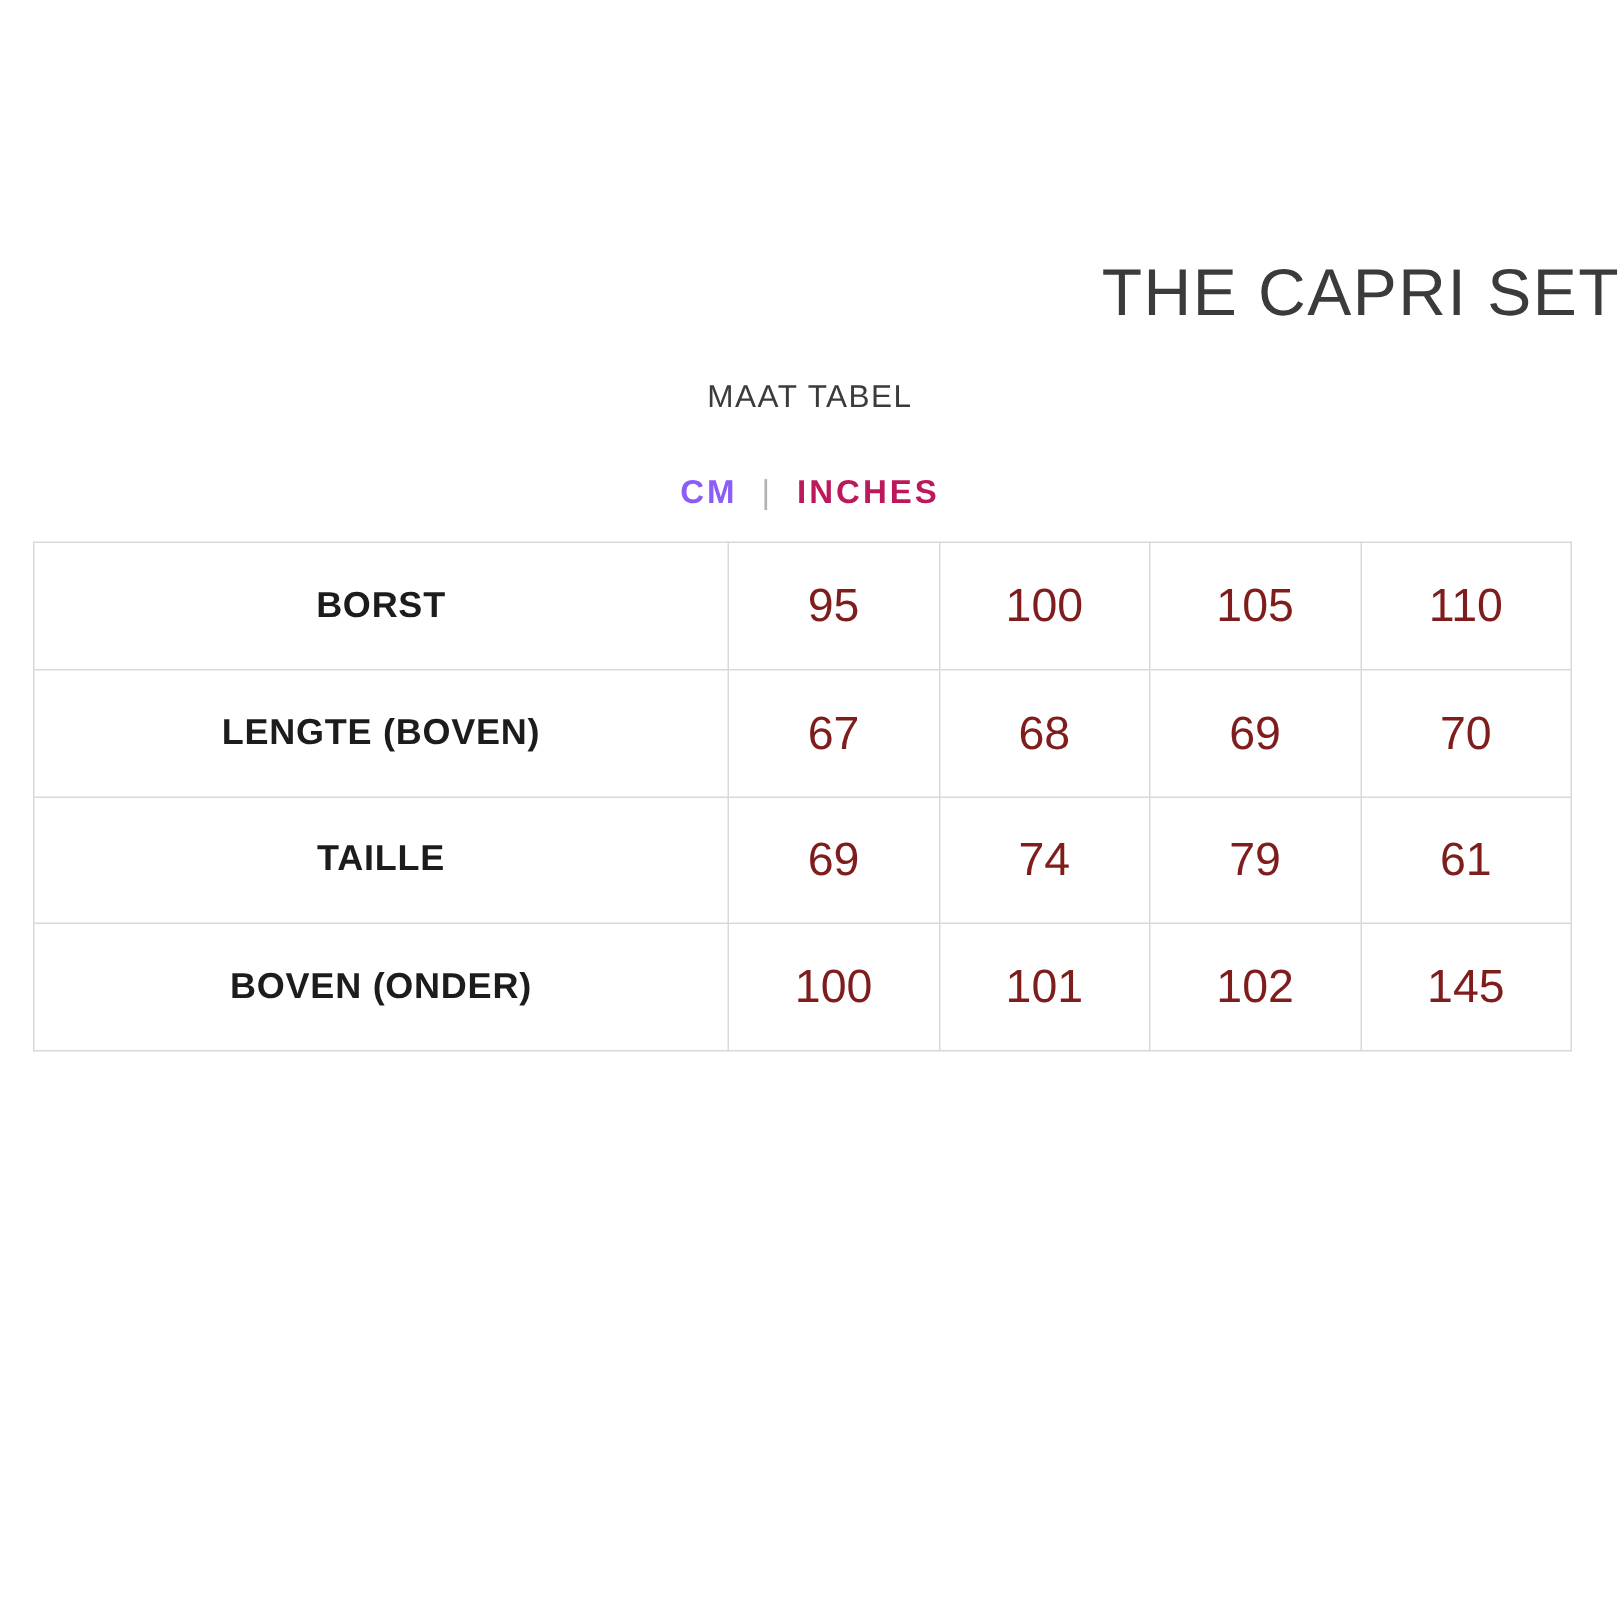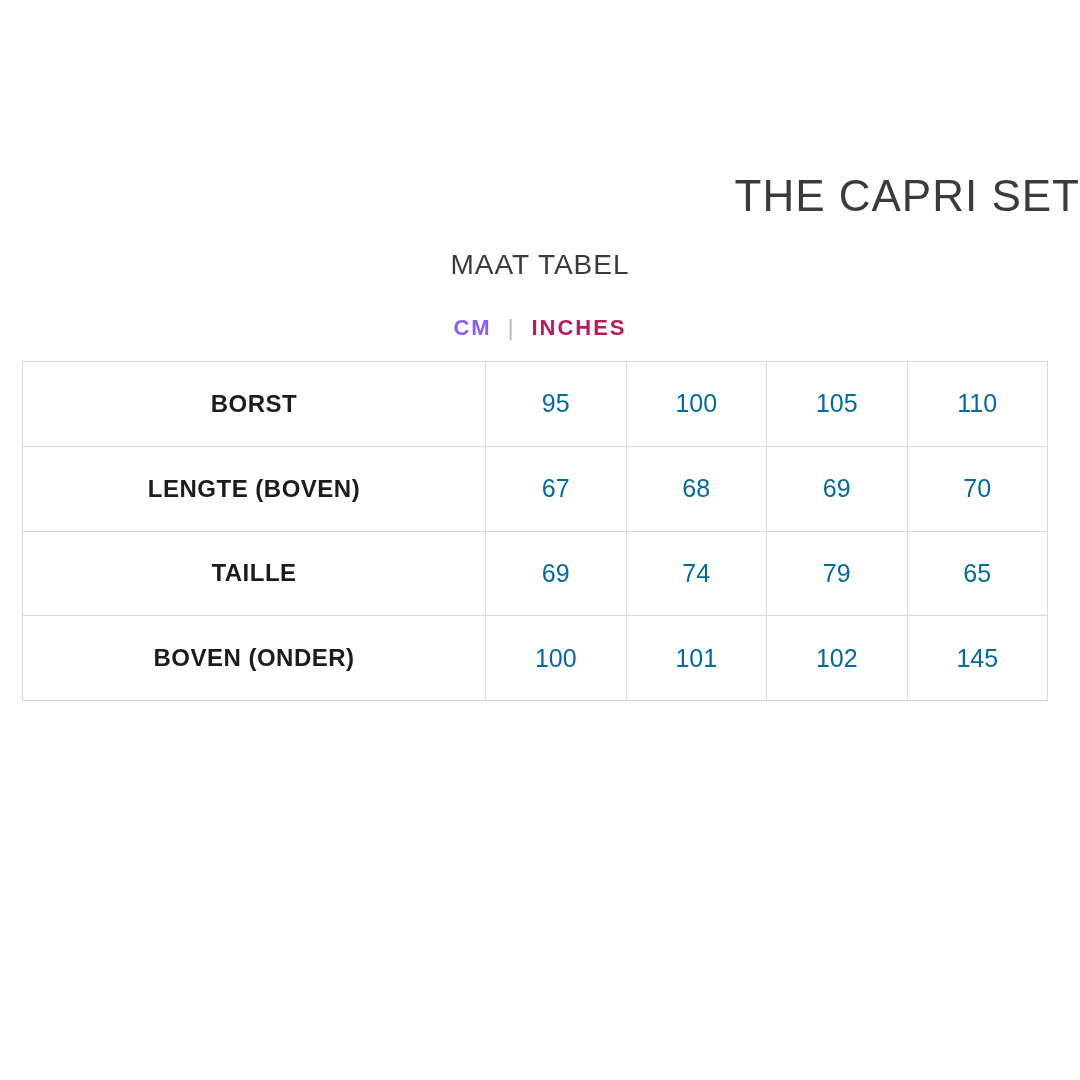--- a/index.html
+++ b/index.html
@@ -23,21 +23,21 @@
     font-weight: 400;
     letter-spacing: 1px;
     color: #3b3b3b;
   }
   .page-subtitle {
     position: absolute;
     top: 247px;
     left: 0;
     width: 100%;
     text-align: center;
-    font-size: 28px;
+    font-size: 21px;
     line-height: 36px;
     font-weight: 400;
     letter-spacing: 1px;
     color: #3b3b3b;
   }
   .unit-toggle {
     position: absolute;
     top: 314px;
     left: 0;
     width: 100%;
@@ -72,22 +72,22 @@
     color: #1c1c1c;
     letter-spacing: 0.5px;
   }
   td.head-cell {
     font-weight: 700;
     font-size: 24px;
     color: #1c1c1c;
   }
   td.value-cell {
     font-weight: 400;
-    font-size: 25px;
-    color: #0369a1;
+    font-size: 31px;
+    color: #7f1d1d;
   }
 </style>
 </head>
 <body>
 
 <div class="canvas">
 
   <div class="page-title">THE CAPRI SET</div>
 
   <div class="page-subtitle">MAAT TABEL</div>
@@ -110,21 +110,21 @@
         <td class="value-cell">67</td>
         <td class="value-cell">68</td>
         <td class="value-cell">69</td>
         <td class="value-cell">70</td>
       </tr>
       <tr>
         <td class="label-cell">TAILLE</td>
         <td class="value-cell">69</td>
         <td class="value-cell">74</td>
         <td class="value-cell">79</td>
-        <td class="value-cell">65</td>
+        <td class="value-cell">61</td>
       </tr>
       <tr>
         <td class="label-cell">BOVEN (ONDER)</td>
         <td class="value-cell">100</td>
         <td class="value-cell">101</td>
         <td class="value-cell">102</td>
         <td class="value-cell">145</td>
       </tr>
     </tbody>
   </table>

